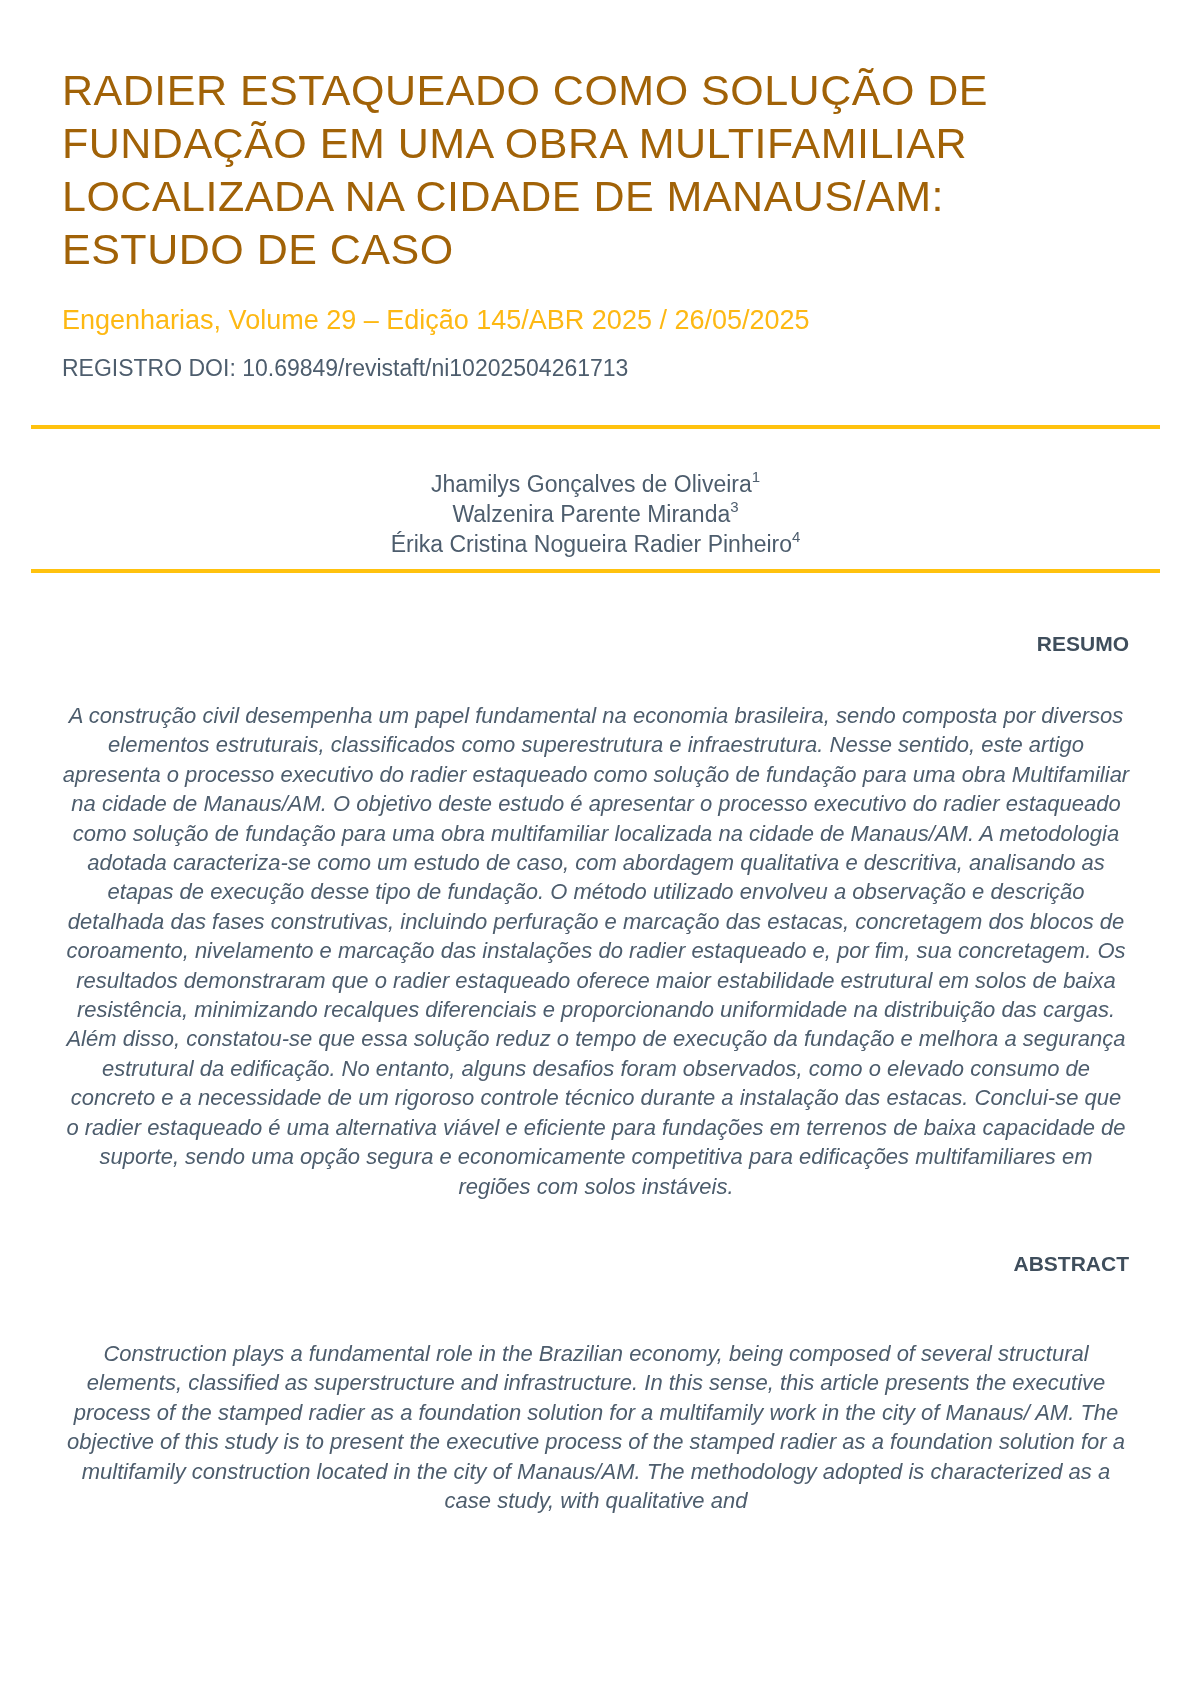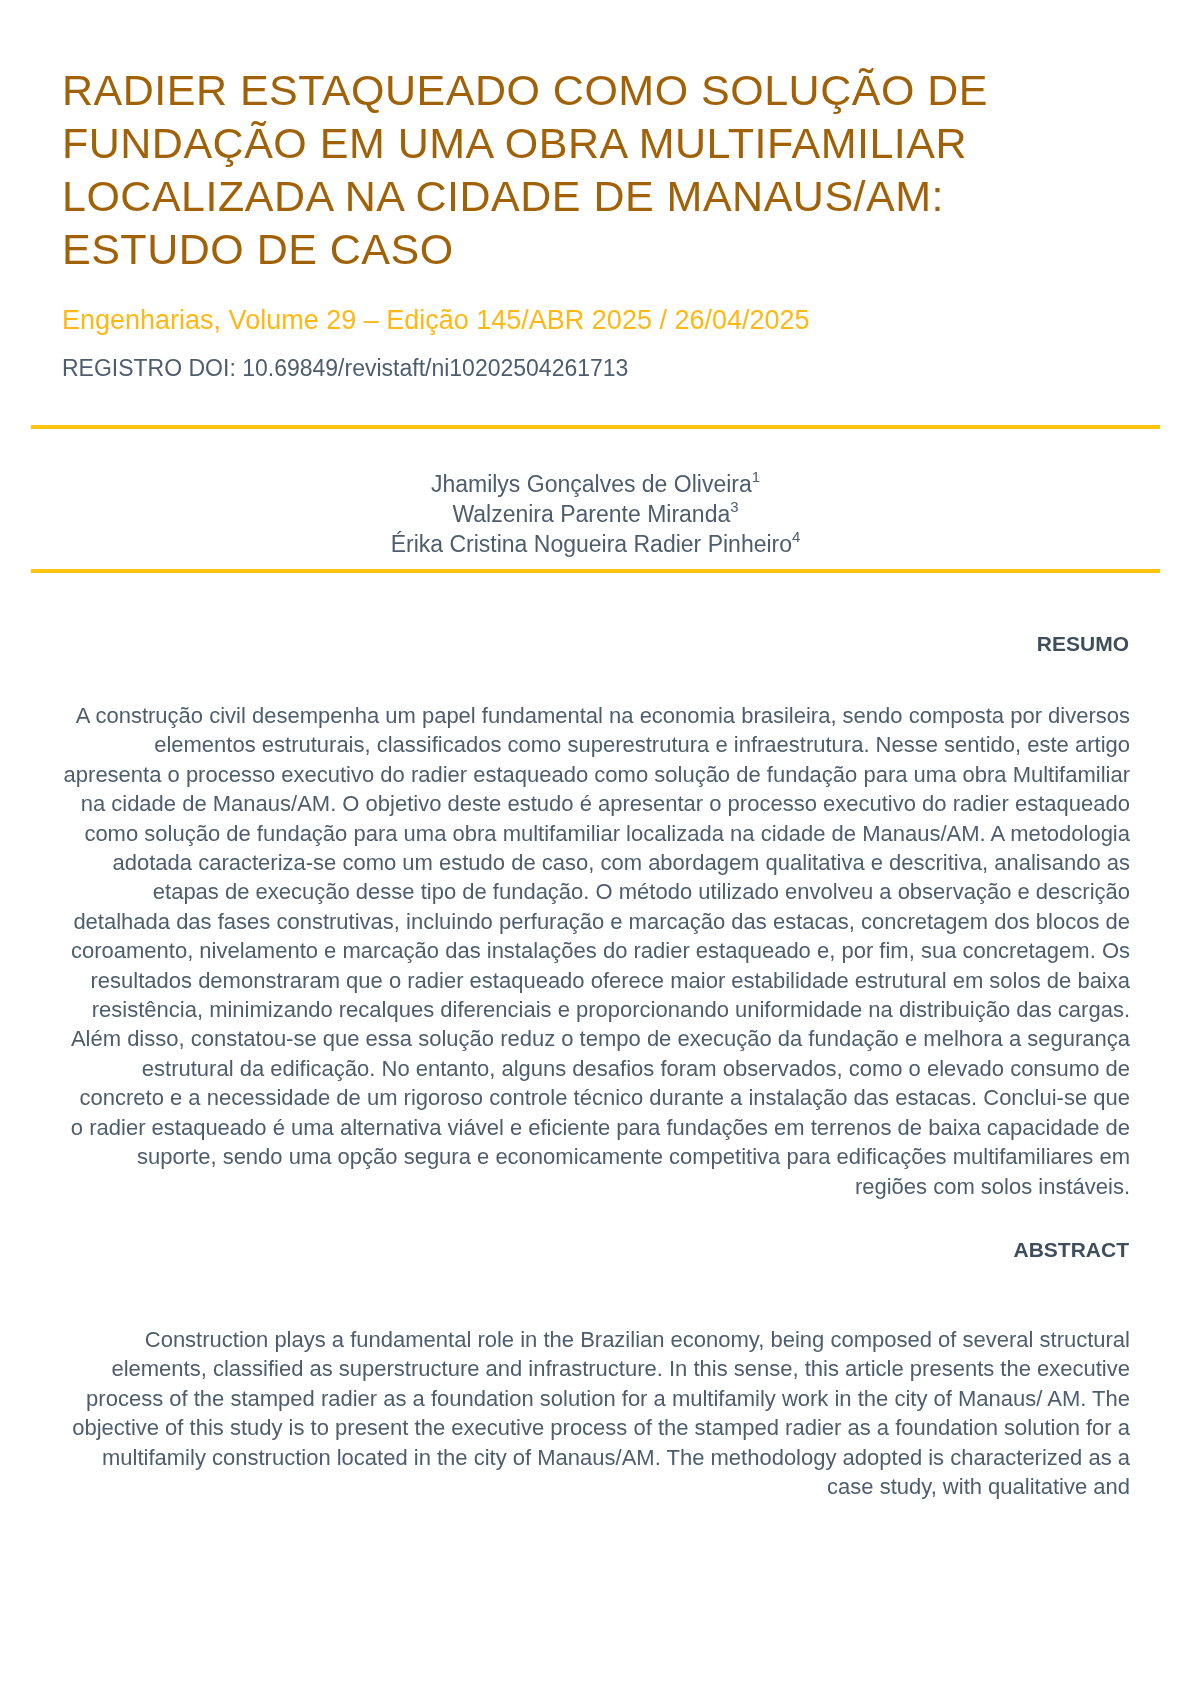--- a/index.html
+++ b/index.html
@@ -58,40 +58,41 @@
     line-height: 26px;
     font-weight: 700;
     color: #3f4e5c;
     text-align: right;
   }
   .body-paragraph {
     margin: 44px 61px 0 62px;
     font-size: 22px;
     line-height: 29.4px;
     color: #4d5d6d;
-    text-align: right;
+    text-align: center;
+    font-style: italic;
   }
   .keywords {
     margin: 30px 62px 0 62px;
     font-size: 22px;
     line-height: 28px;
     color: #4d5d6d;
   }
   .keywords .kw-label { font-weight: 700; color: #44525f; }
-  .abstract-heading { margin-top: 36px; }
+  .abstract-heading { margin-top: 50px; }
   .abstract-paragraph { margin-top: 62px; }
 </style>
 </head>
 <body>
 
 <div class="page">
 
   <h1 class="title">RADIER ESTAQUEADO COMO SOLUÇÃO DE FUNDAÇÃO EM UMA OBRA MULTIFAMILIAR LOCALIZADA NA CIDADE DE MANAUS/AM: ESTUDO DE CASO</h1>
 
-  <div class="issue-line">Engenharias, Volume 29 – Edição 145/ABR 2025 / 26/04/2025</div>
+  <div class="issue-line">Engenharias, Volume 29 – Edição 145/ABR 2025 / 26/05/2025</div>
 
   <div class="doi-line">REGISTRO DOI: 10.69849/revistaft/ni10202504261713</div>
 
   <div class="divider divider-1"></div>
 
   <div class="authors">
     <div><span>Jhamilys Gonçalves de Oliveira</span><sup>1</sup></div>
     <div><span>Walzenira Parente Miranda</span><sup>3</sup></div>
     <div><span>Érika Cristina Nogueira Radier Pinheiro</span><sup>4</sup></div>
   </div>

